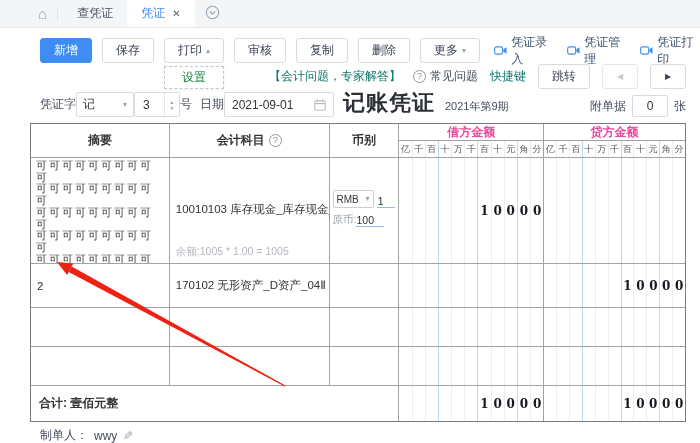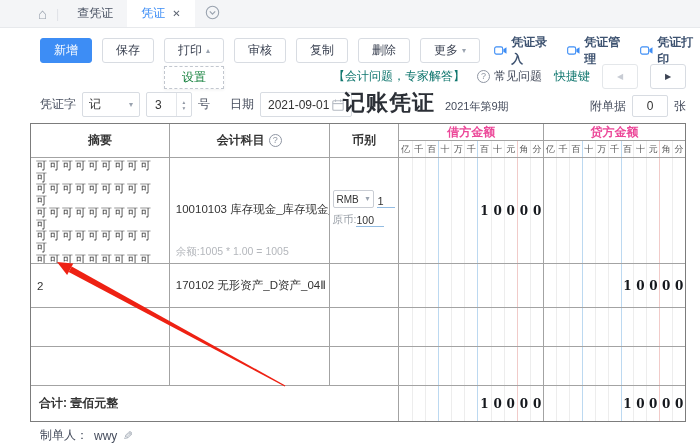--- a/index.html
+++ b/index.html
@@ -23,41 +23,41 @@
   .toolbar { position:absolute; top:38px; left:40px; display:flex; gap:10px; align-items:flex-start; }
   .btn { height:25px; padding:0 13px; background:#fff; border:1px solid #d8dce2;
     border-radius:3px; font-size:12px; color:#3c4353; display:inline-flex;
     align-items:center; justify-content:center; gap:4px; white-space:nowrap; cursor:pointer; }
   .btn.primary { background:#3d8df5; border-color:#3d8df5; color:#fff; }
   .caret { font-size:8px; color:#9aa3af; line-height:1; }
   .print-wrap { position:relative; }
   .print-menu { position:absolute; top:28px; left:0; right:0; height:23px;
     border:1px dashed #c2c7cf; background:#fff; display:flex; align-items:center;
     justify-content:center; color:#15803d; box-shadow:0 1px 3px rgba(0,0,0,.06); }
-  .vlinks { display:flex; align-items:center; gap:13px; height:25px; margin-left:4px;font-weight:bold; }
+  .vlinks { display:flex; align-items:center; gap:13px; height:25px; margin-left:4px; }
   .vlink { display:flex; align-items:center; gap:4px; color:#3d5270; cursor:pointer; }
   
   .helpbar { position:absolute; top:64px; right:14px; display:flex; align-items:center; gap:12px; }
   .link { color:#0f766e; cursor:pointer; }
   .faq { display:flex; align-items:center; gap:4px; color:#454c5c; cursor:pointer; }
   .qicon { width:13px; height:13px; border:1px solid #8f96a3; border-radius:50%;
     font-size:9px; line-height:11px; text-align:center; color:#8f96a3; }
   .nav-btn { width:36px; height:25px; padding:0; font-size:8px; }
   .nav-btn.disabled { color:#c8ccd4; border-color:#e4e7ea; }
   
   .vheader { position:absolute; top:92px; left:40px; right:14px; height:28px; }
-  .vh-left { display:flex; align-items:center; gap:6px; color:#454c5c; }
+  .vh-left { display:flex; align-items:center; gap:0; color:#454c5c; }
   .ibox { height:25px; border:1px solid #d8dce2; border-radius:2px; background:#fff;
     display:inline-flex; align-items:center; color:#333; }
   .w-select { width:58px; justify-content:space-between; padding:0 6px; }
   .no-input { width:46px; position:relative; padding-left:8px; }
   .spinner { position:absolute; right:0; top:0; bottom:0; width:15px;
     border-left:1px solid #e3e6ea; display:flex; flex-direction:column;
     align-items:center; justify-content:center; color:#8f96a3; font-size:6px; line-height:6px; }
-  .date-input { width:92px; justify-content:space-between; padding:0 7px; }
+  .date-input { width:110px; justify-content:space-between; padding:0 7px; }
   .vh-title { position:absolute; left:303px; top:-4px; display:flex; align-items:baseline; gap:10px; }
   .vh-title .big { font-size:22px; font-weight:bold; color:#2b2f36; letter-spacing:1px; }
   .vh-title .period { font-size:11px; color:#454c5c; }
   .vh-right { position:absolute; right:0; top:3px; display:flex; align-items:center; gap:6px; color:#454c5c; }
   .attach-box { width:36px; height:22px; justify-content:center; }
   
   .vtable { position:absolute; left:30px; top:123px; width:656px; border:1px solid #7c7c7c; background:#fff; }
   .trow { display:flex; border-bottom:1px solid #a3a3a3; }
   .trow:last-child { border-bottom:none; }
   .tc { border-right:1px solid #a3a3a3; position:relative; overflow:hidden; }
@@ -175,20 +175,23 @@
     </div>
   </div>
 
   <div class="helpbar">
     <span class="link">【会计问题，专家解答】</span>
     <span class="faq">
       <span class="qicon">?</span>
       <span>常见问题</span>
     </span>
     <span class="link">快捷键</span>
+    <button class="btn">
+        <span>跳转</span>
+      </button>
     <button class="btn nav-btn disabled">
         <span>◀</span>
       </button>
     <button class="btn nav-btn">
         <span>▶</span>
       </button>
   </div>
 
   <div class="vheader">
     <div class="vh-left">

